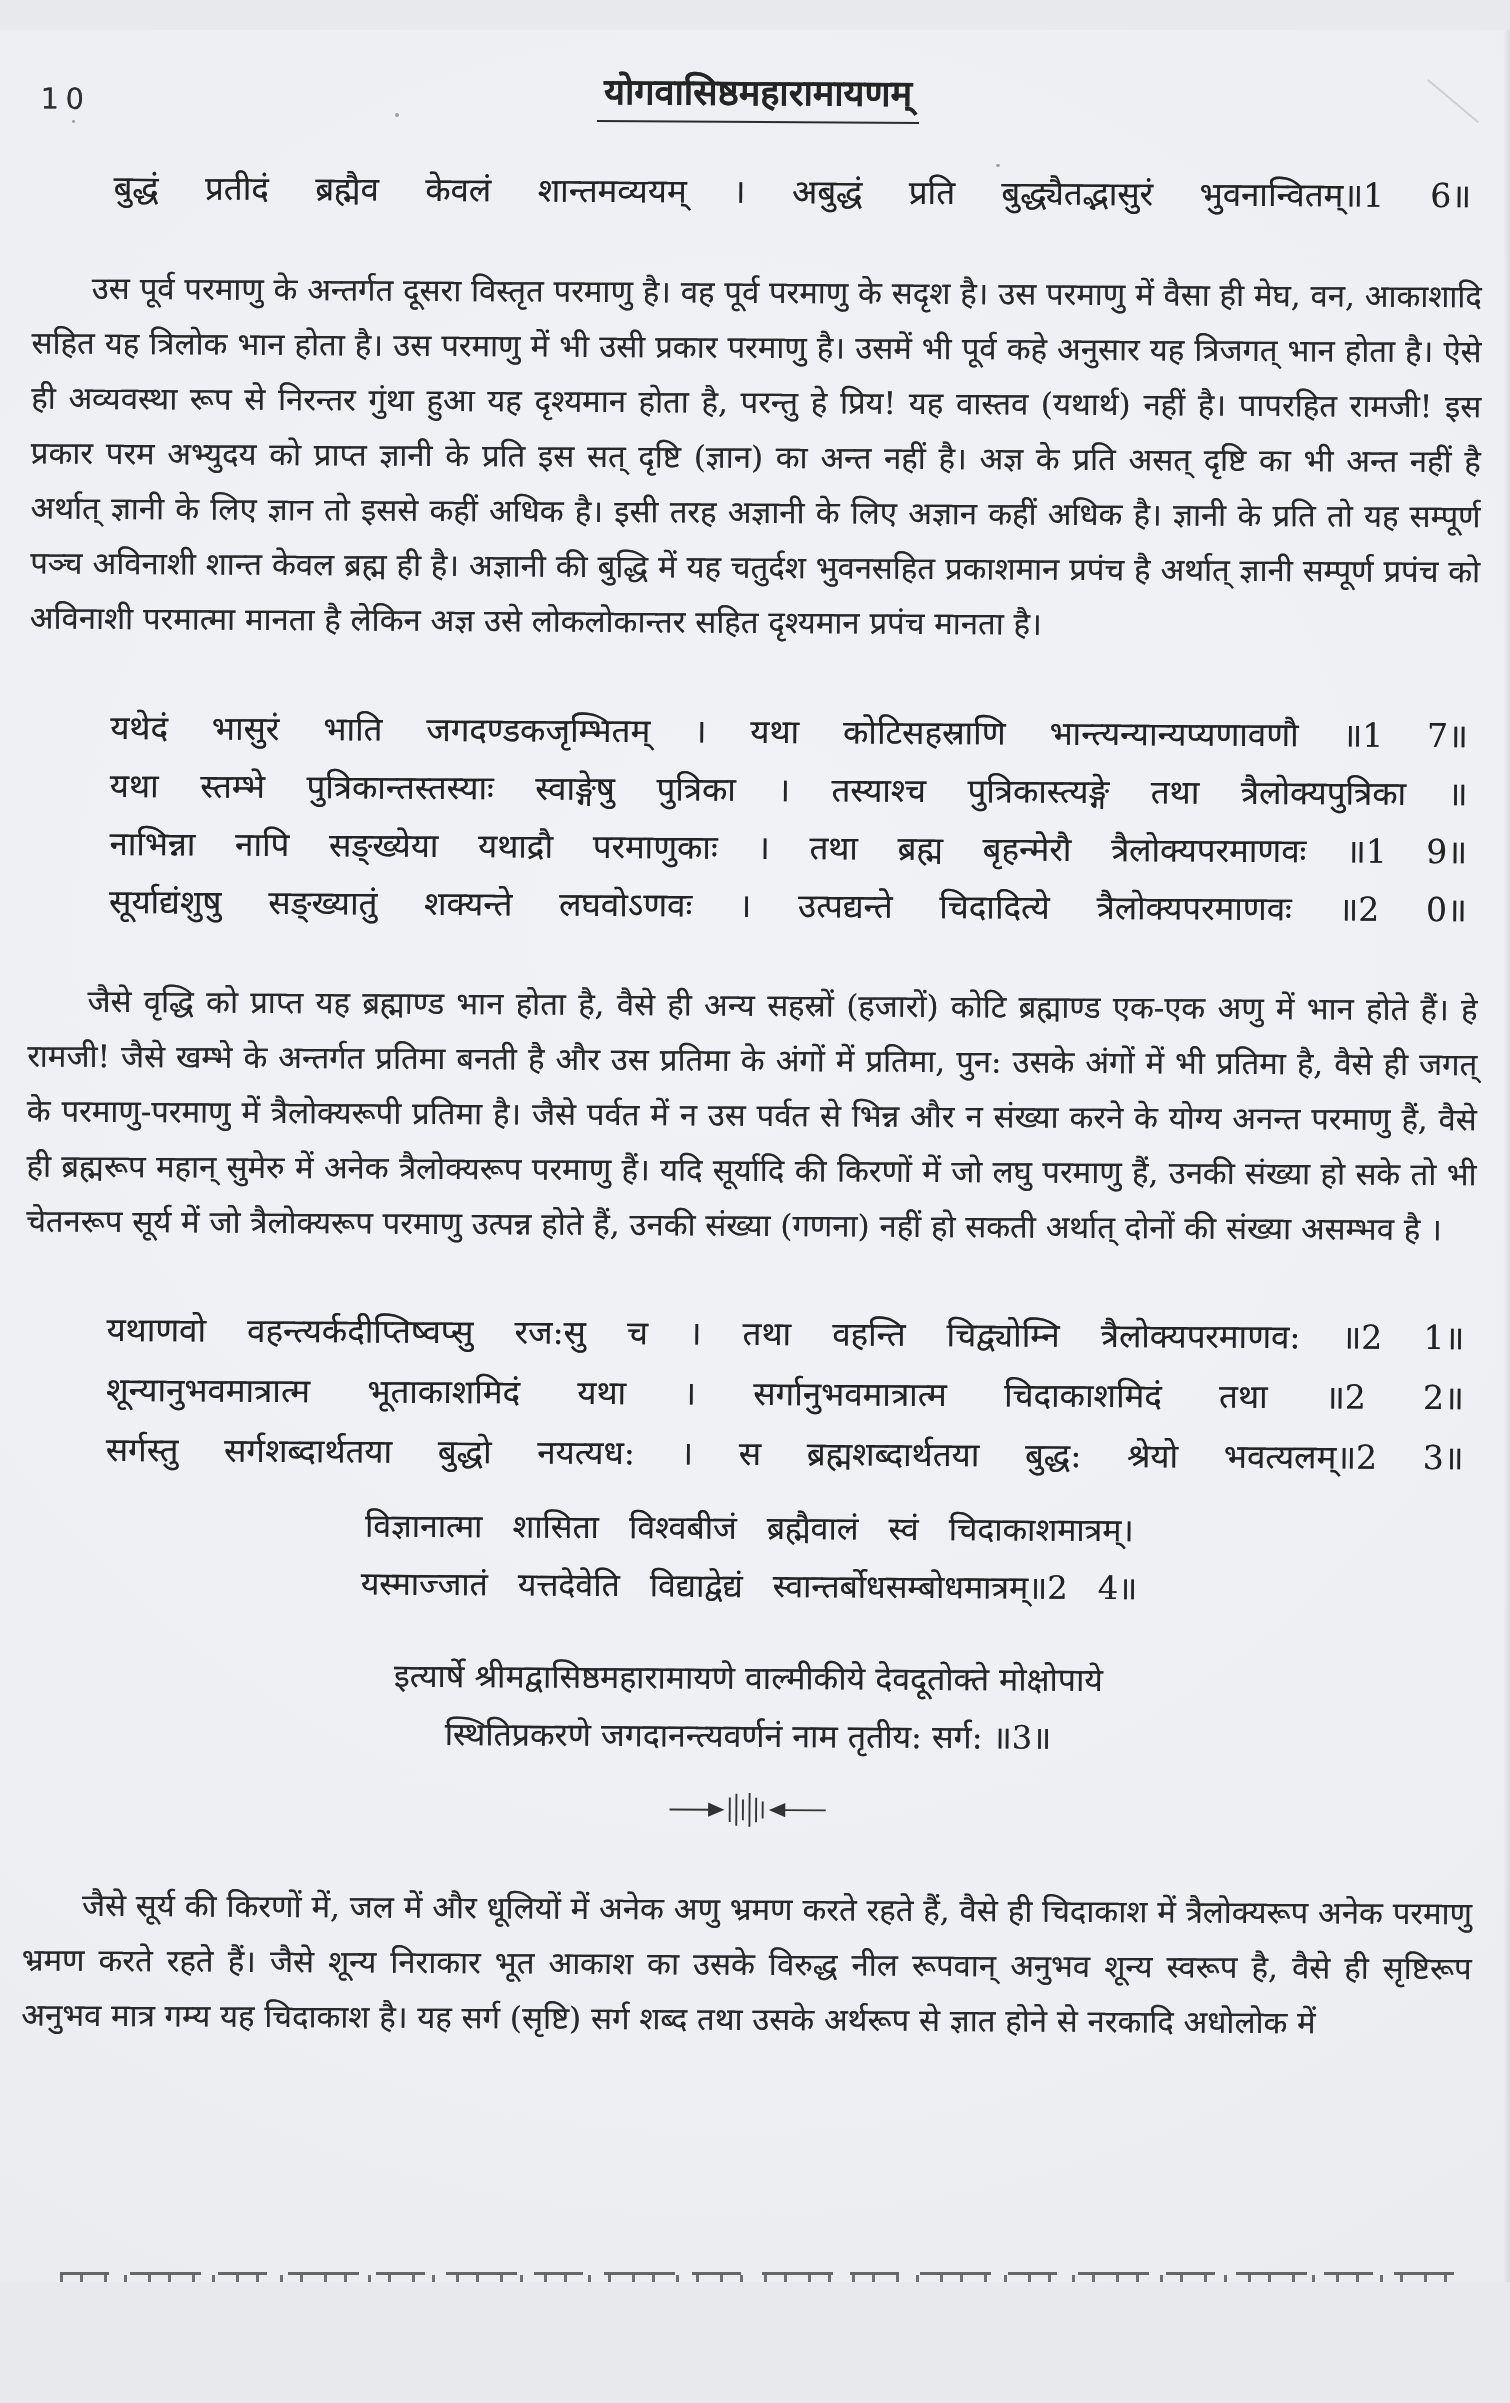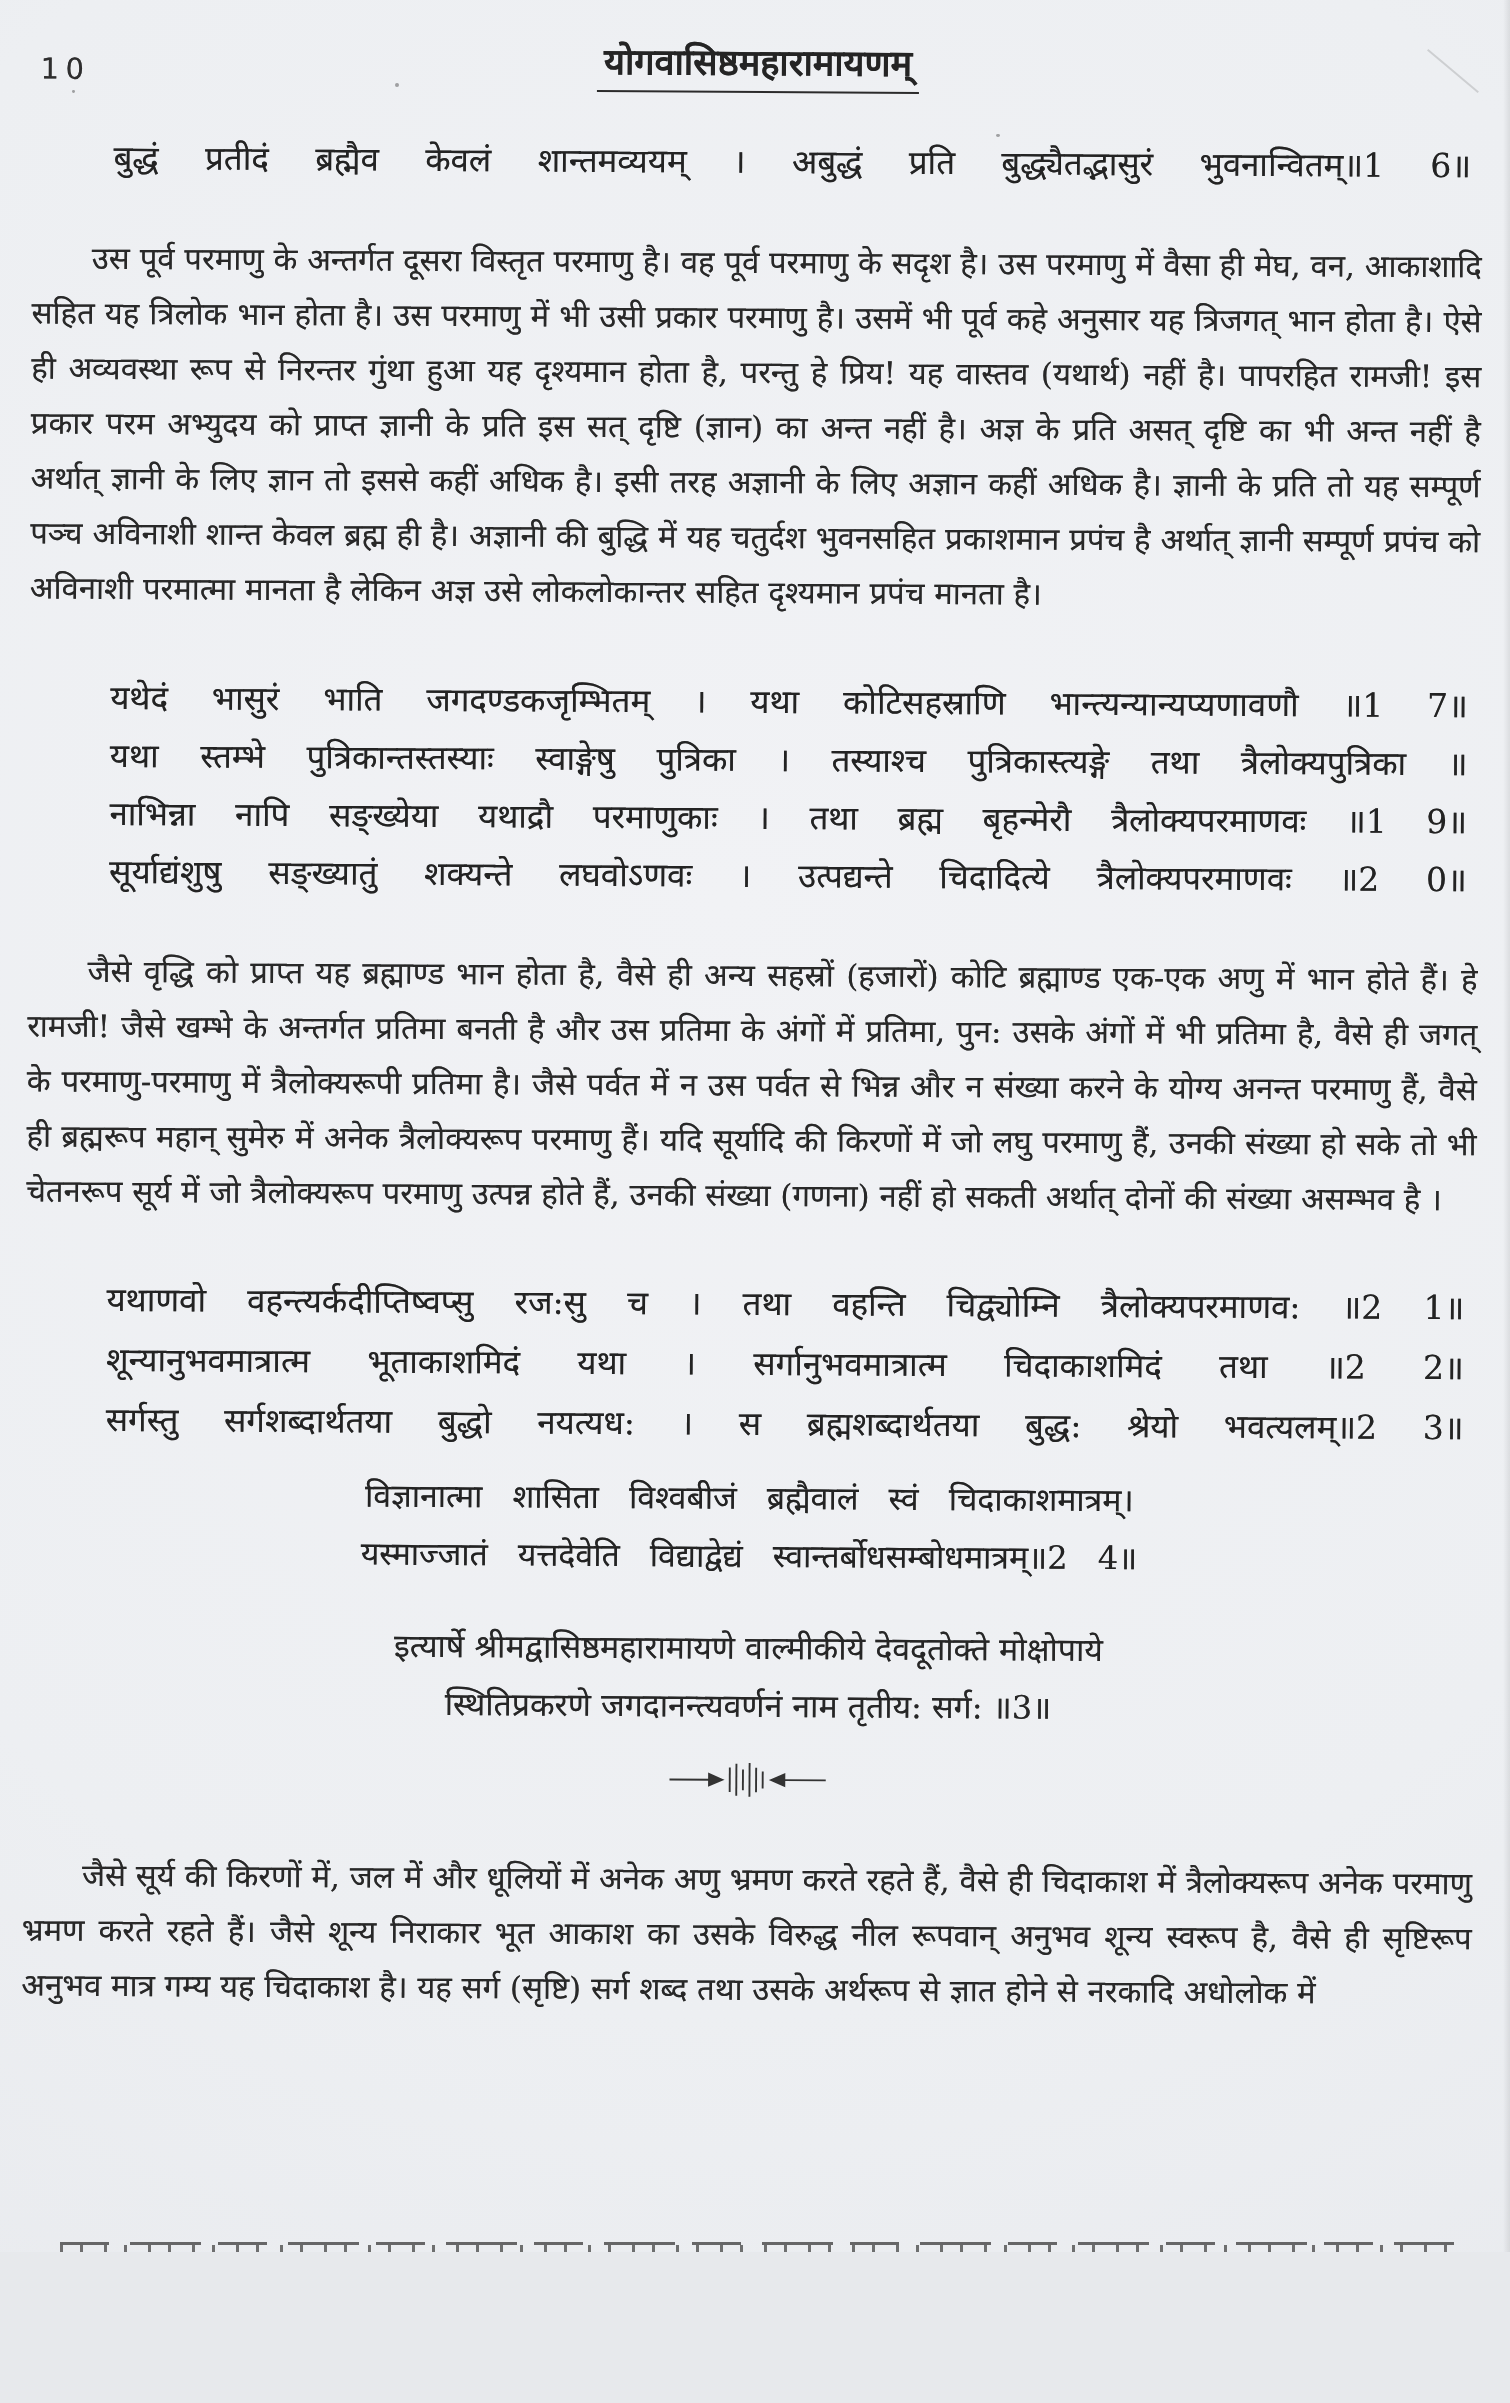--- a/index.html
+++ b/index.html
@@ -6,20 +6,21 @@
   body{
     width:1510px;height:2404px;overflow:hidden;
     background:#e7e9ec;
     font-family:"DejaVu Serif","Liberation Serif",serif;
   }
   .sheet{
     position:relative;width:1510px;height:2252px;
     background:
       radial-gradient(ellipse 130% 90% at 48% 40%, #f1f2f5 0%, #edeff2 55%, #e6e8ec 100%);
     color:#262626;
+    margin-top:30px;
   }
   .content{
     position:absolute;top:0;left:0;right:0;bottom:0;
     padding:43px 32px 0 28px;
     transform:rotate(0.35deg);
     transform-origin:50% 40%;
     text-shadow:0 0 0.6px rgba(20,20,20,0.55);
   }
   .hdr{position:relative;height:55px;}
   .pagenum{

